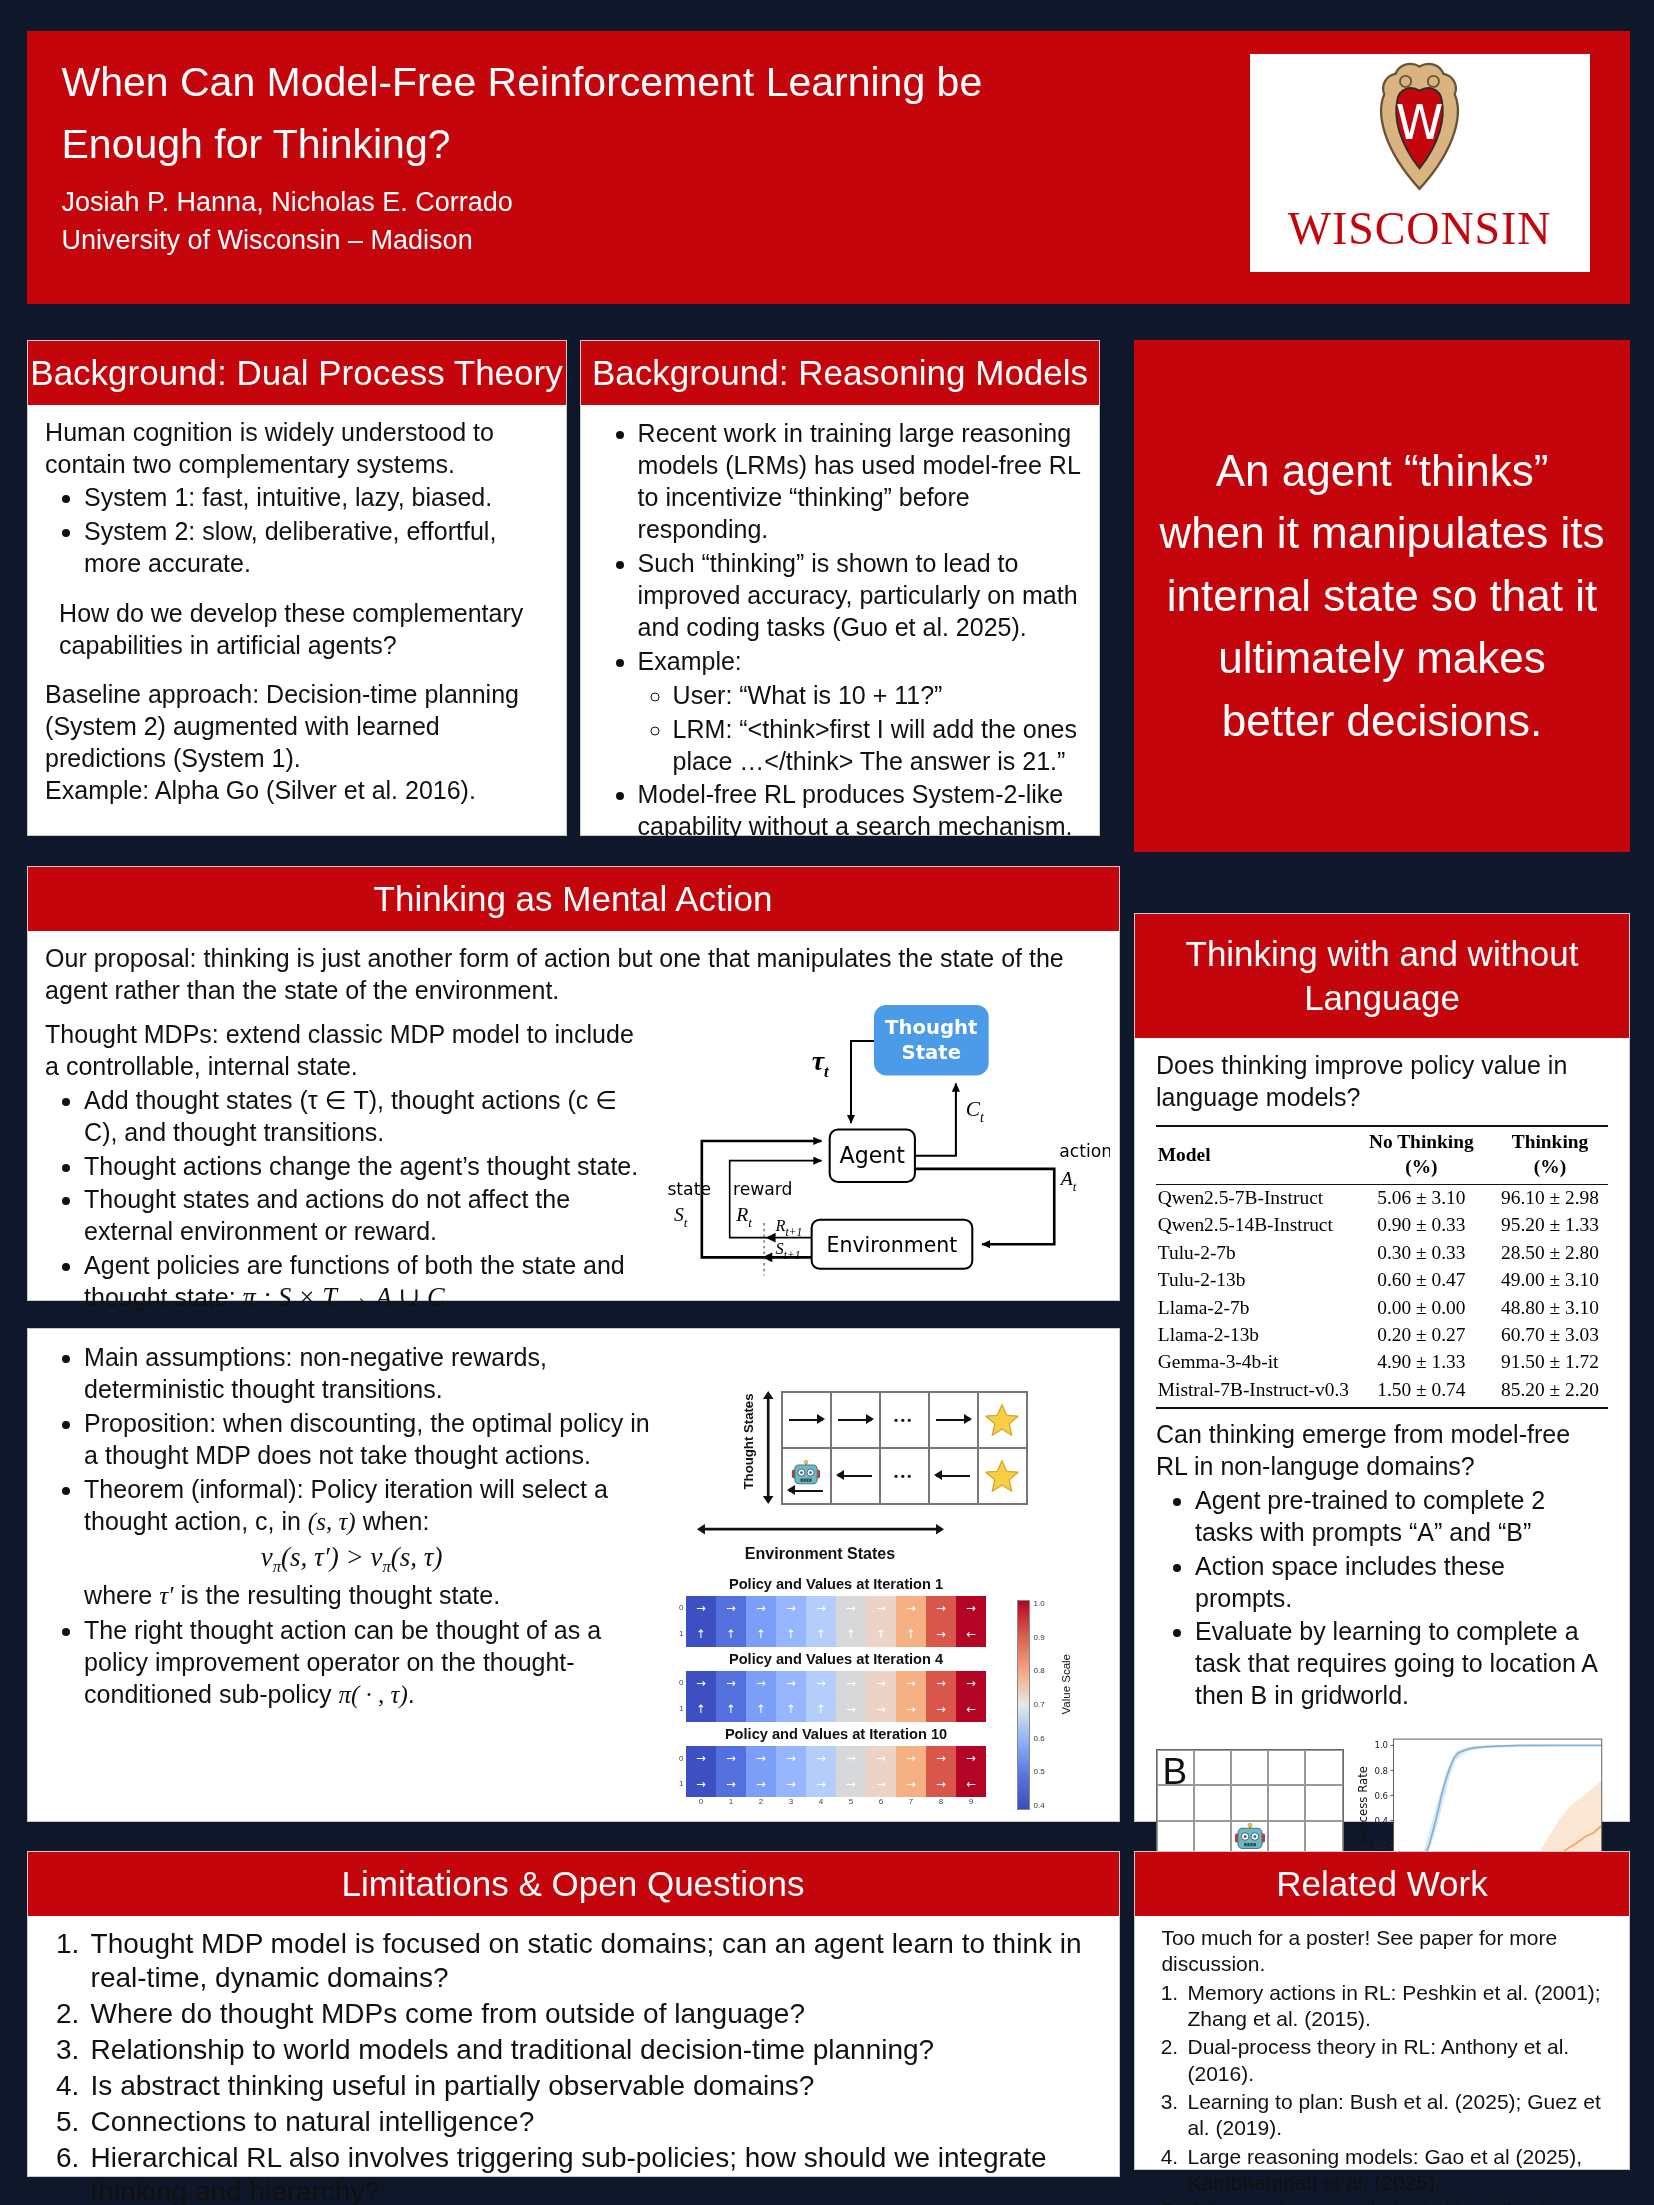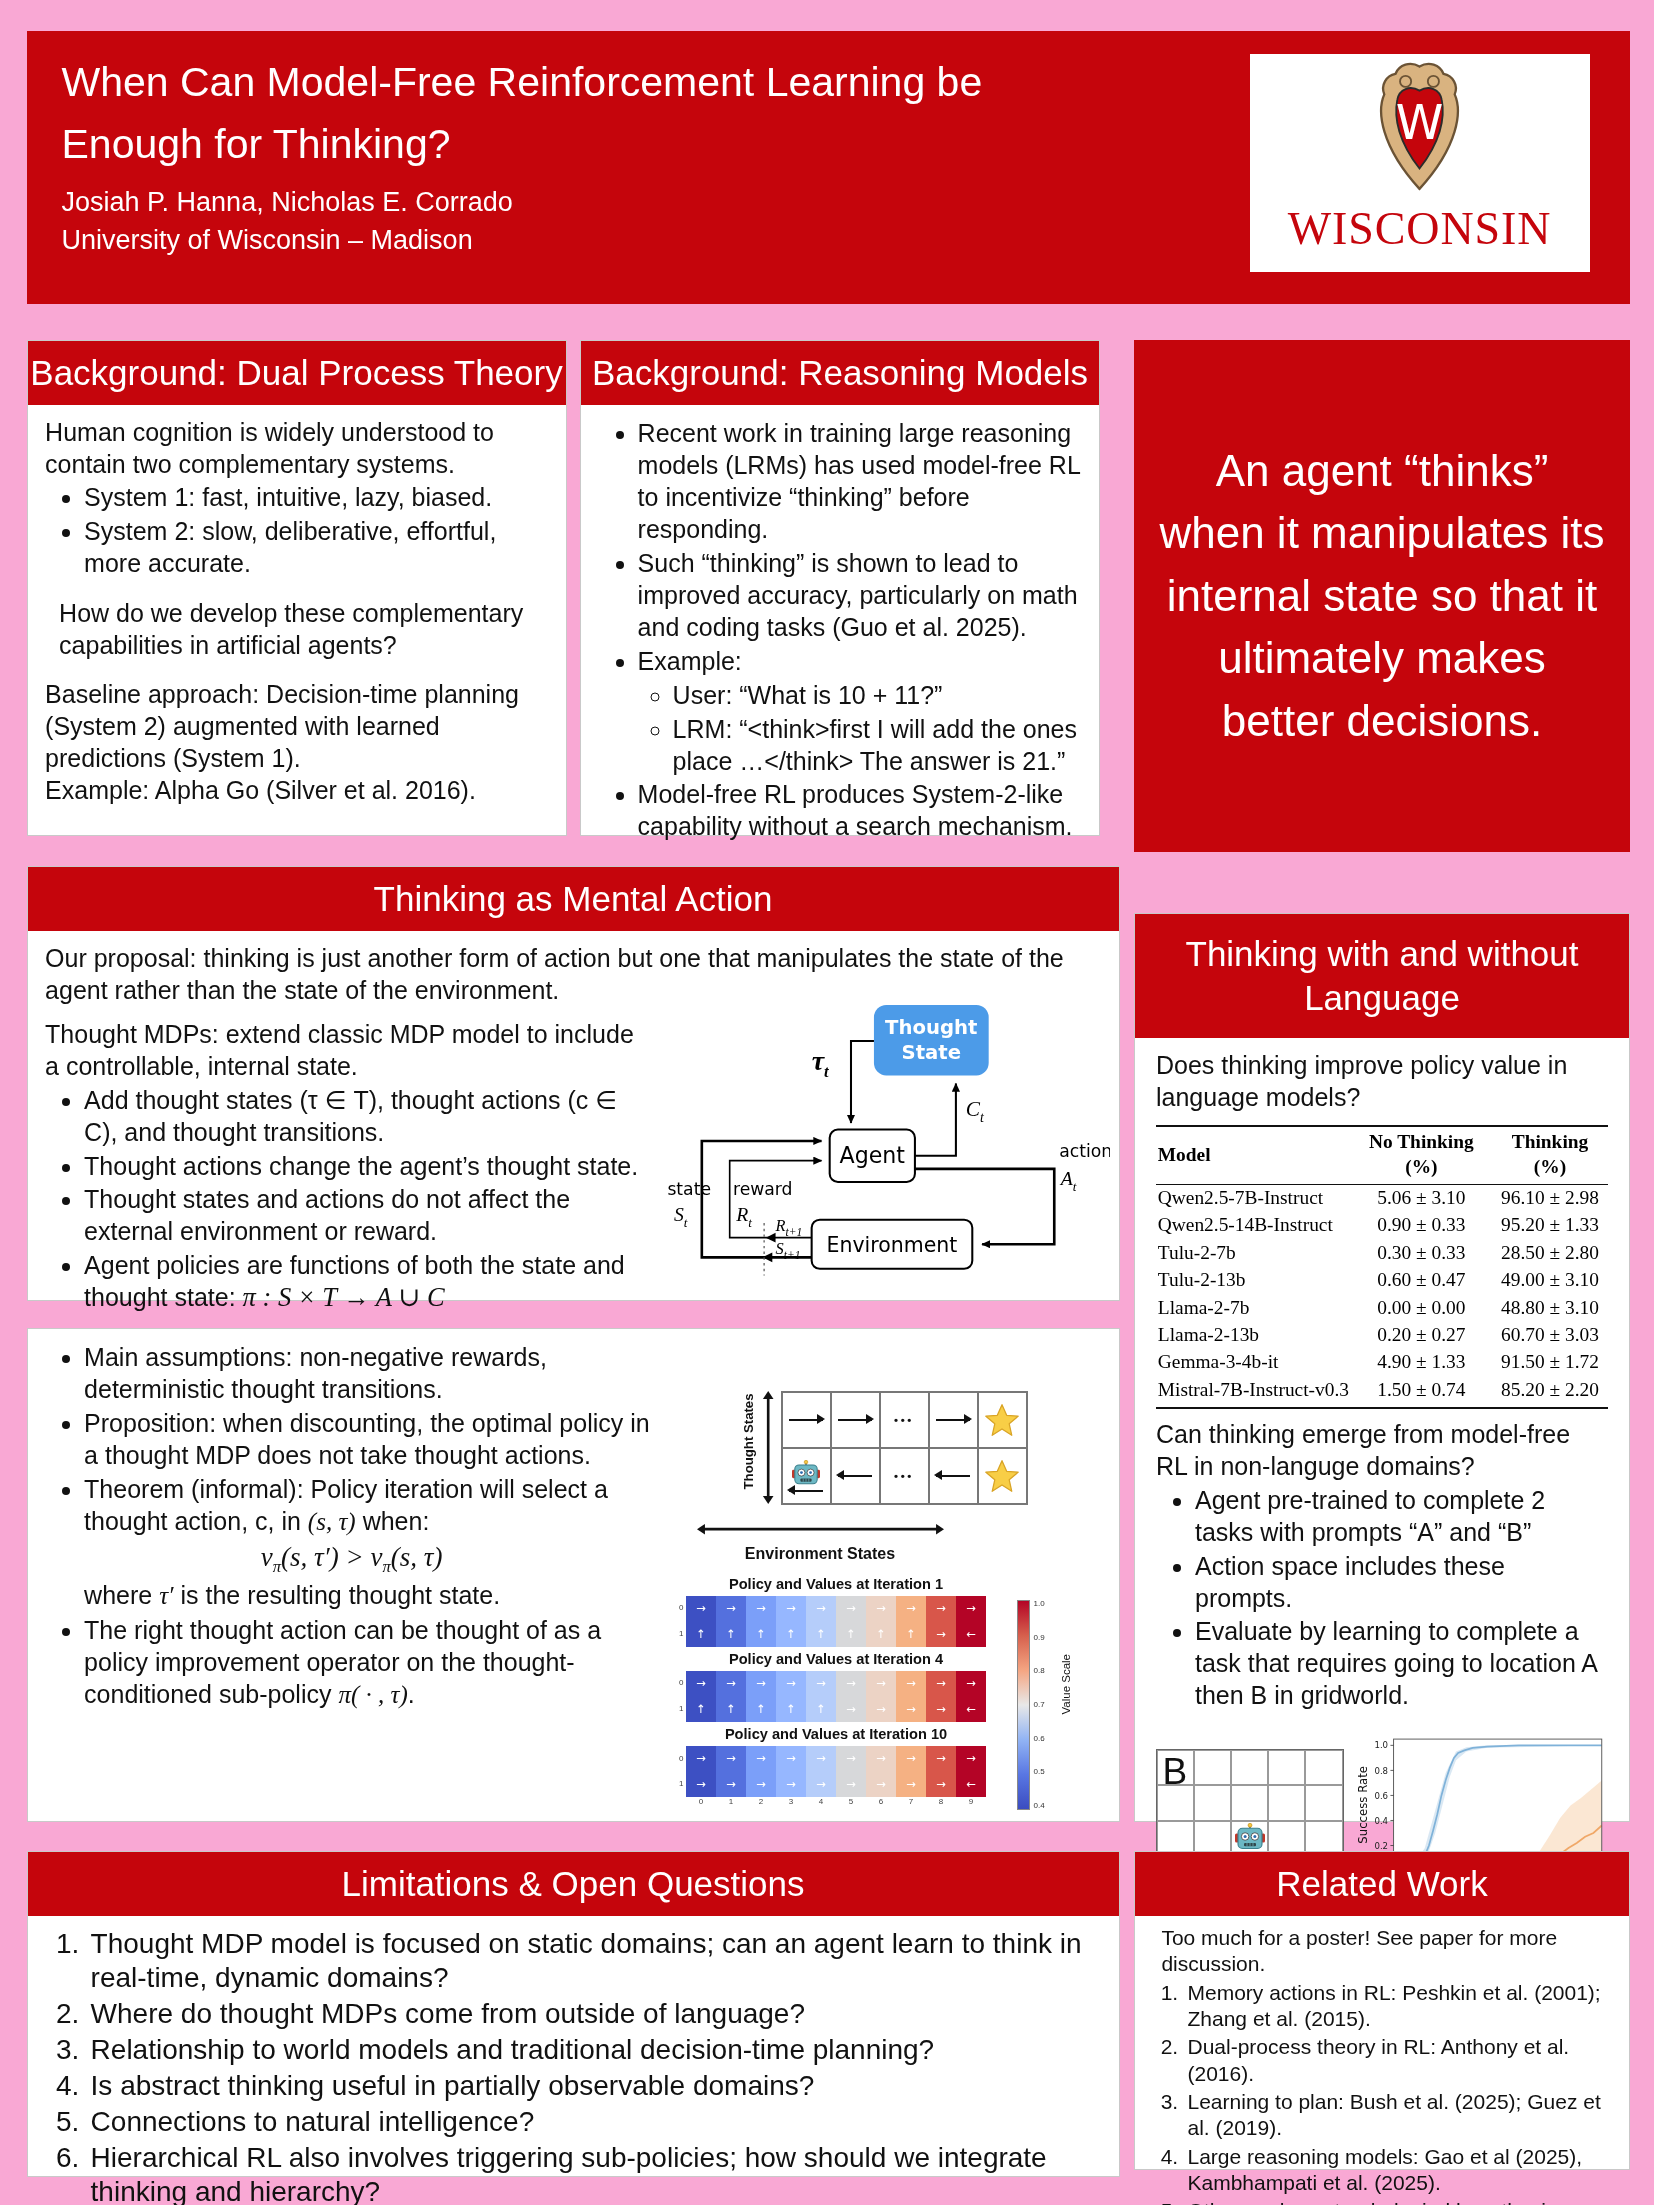--- a/index.html
+++ b/index.html
@@ -1,19 +1,19 @@
 <!DOCTYPE html>
 <html style="font-size:14px"><head>
 <meta charset="utf-8">
 <style>
   :root{ --uw:#c5050c; }
   *{box-sizing:border-box;margin:0;padding:0;}
   html,body{background:#ececec;}
   body{font-family:"Liberation Sans","DejaVu Sans",sans-serif;color:#111;}
-  #poster{position:relative;width:1654px;height:2206px;background:#f9a8d4;overflow:hidden;}
+  #poster{position:relative;width:1654px;height:2206px;background:#0f172a;overflow:hidden;}
 
   .panel-box{position:absolute;background:#fff;border:0.9px solid #c9c9c9;}
   .band{background:var(--uw);color:#fff;display:flex;align-items:center;justify-content:center;
         text-align:center;font-size:35px;height:64px;line-height:1.15;font-weight:400;}
   .band.two-line{height:124px;line-height:1.25;}
   .content{padding:10.6px 17.6px;font-size:25px;line-height:1.28;}
 
   
   #header{position:absolute;left:26.5px;top:31px;width:1603px;height:273px;background:var(--uw);color:#fff;}
   #header .title{margin:21px 0 0 35px;font-size:41px;line-height:1.5;font-weight:400;}

